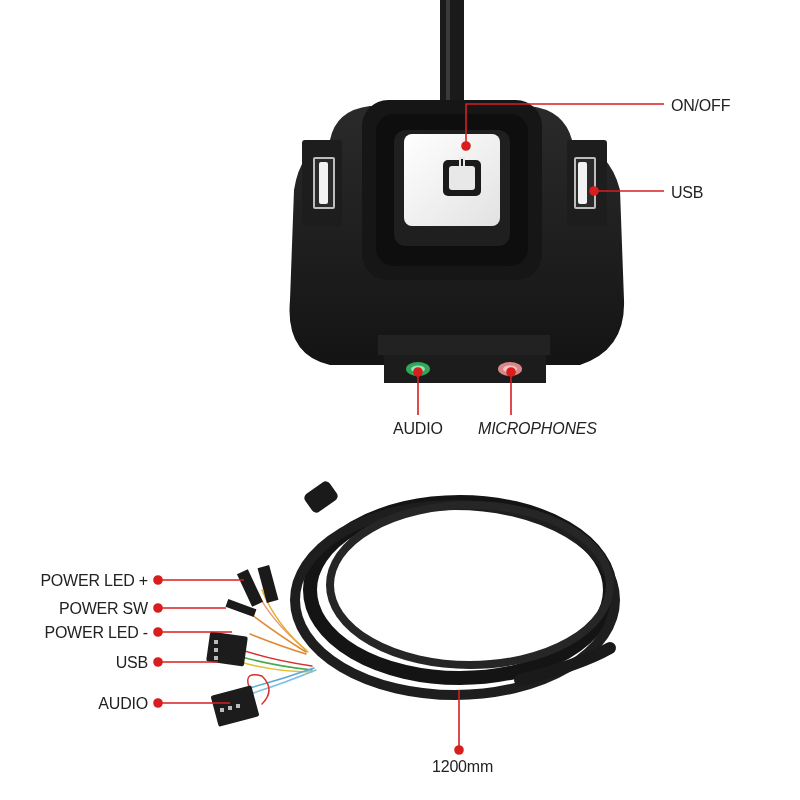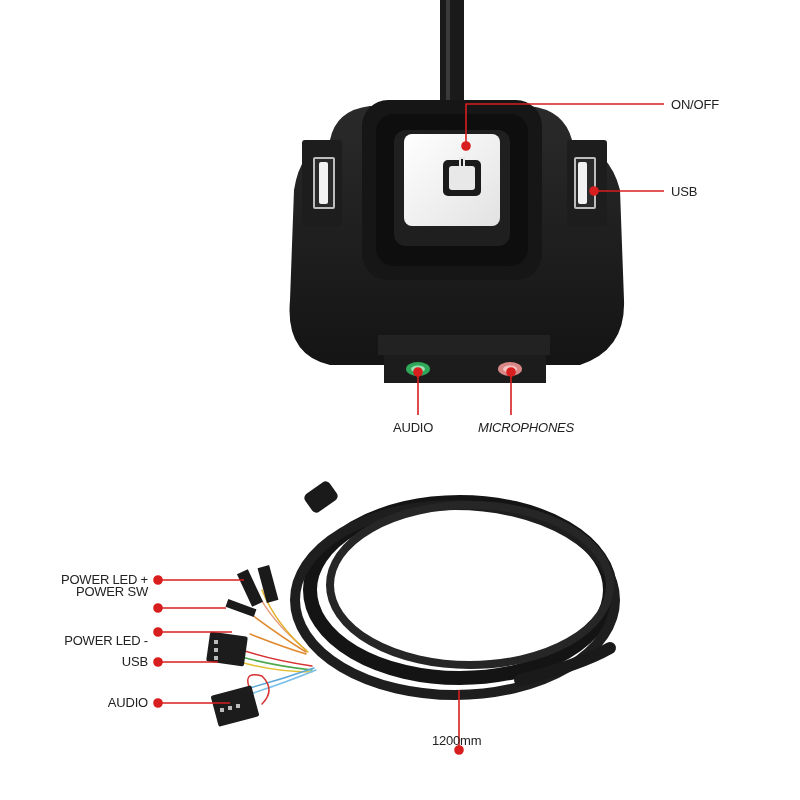--- a/index.html
+++ b/index.html
@@ -1,18 +1,18 @@
 <!DOCTYPE html>
 <html><head>
 <meta charset="utf-8">
 <style>
   html, body { margin:0; padding:0; background:#ffffff; }
   body { width:800px; height:800px; position:relative; overflow:hidden; font-family:"Liberation Sans", sans-serif; }
   .canvas { position:absolute; left:0; top:0; width:800px; height:800px; }
-  .label { position:absolute; font-size:13px; color:#222; letter-spacing:-0.2px; white-space:nowrap; font-family:"Liberation Sans", sans-serif; }
+  .label { position:absolute; font-size:16px; color:#222; letter-spacing:-0.2px; white-space:nowrap; font-family:"Liberation Sans", sans-serif; }
   .label.right { text-align:right; }
 </style>
 </head>
 <body>
 
 <div class="canvas">
 <svg width="800" height="800" viewBox="0 0 800 800" xmlns="http://www.w3.org/2000/svg">
   <defs>
     <linearGradient id="bodyGrad" x1="0" y1="0" x2="0" y2="1">
       <stop offset="0" stop-color="#2a2a2a"></stop>
@@ -140,18 +140,18 @@
     <circle cx="459" cy="750" r="4"></circle>
   </g>
 </svg>
 </div>
 
 <div class="label" style="left:671px; top:97px;">ON/OFF</div>
 <div class="label" style="left:671px; top:184px;">USB</div>
 <div class="label" style="left:393px; top:420px;">AUDIO</div>
 <div class="label" style="left:478px; top:420px;font-style:italic;">MICROPHONES</div>
 
-<div class="label right" style="right:652px; top:584px;text-align:center;">POWER SW</div>
+<div class="label right" style="right:652px; top:600px;text-align:center;">POWER SW</div>
 <div class="label right" style="right:652px; top:572px;">POWER LED +</div>
-<div class="label right" style="right:652px; top:624px;margin-top:9px;">POWER LED -</div>
+<div class="label right" style="right:652px; top:624px;">POWER LED -</div>
 <div class="label right" style="right:652px; top:654px;">USB</div>
 <div class="label right" style="right:652px; top:695px;">AUDIO</div>
-<div class="label" style="left:432px; top:733px;">1200mm</div>
+<div class="label" style="left:432px; top:758px;">1200mm</div>
 
 </body></html>

